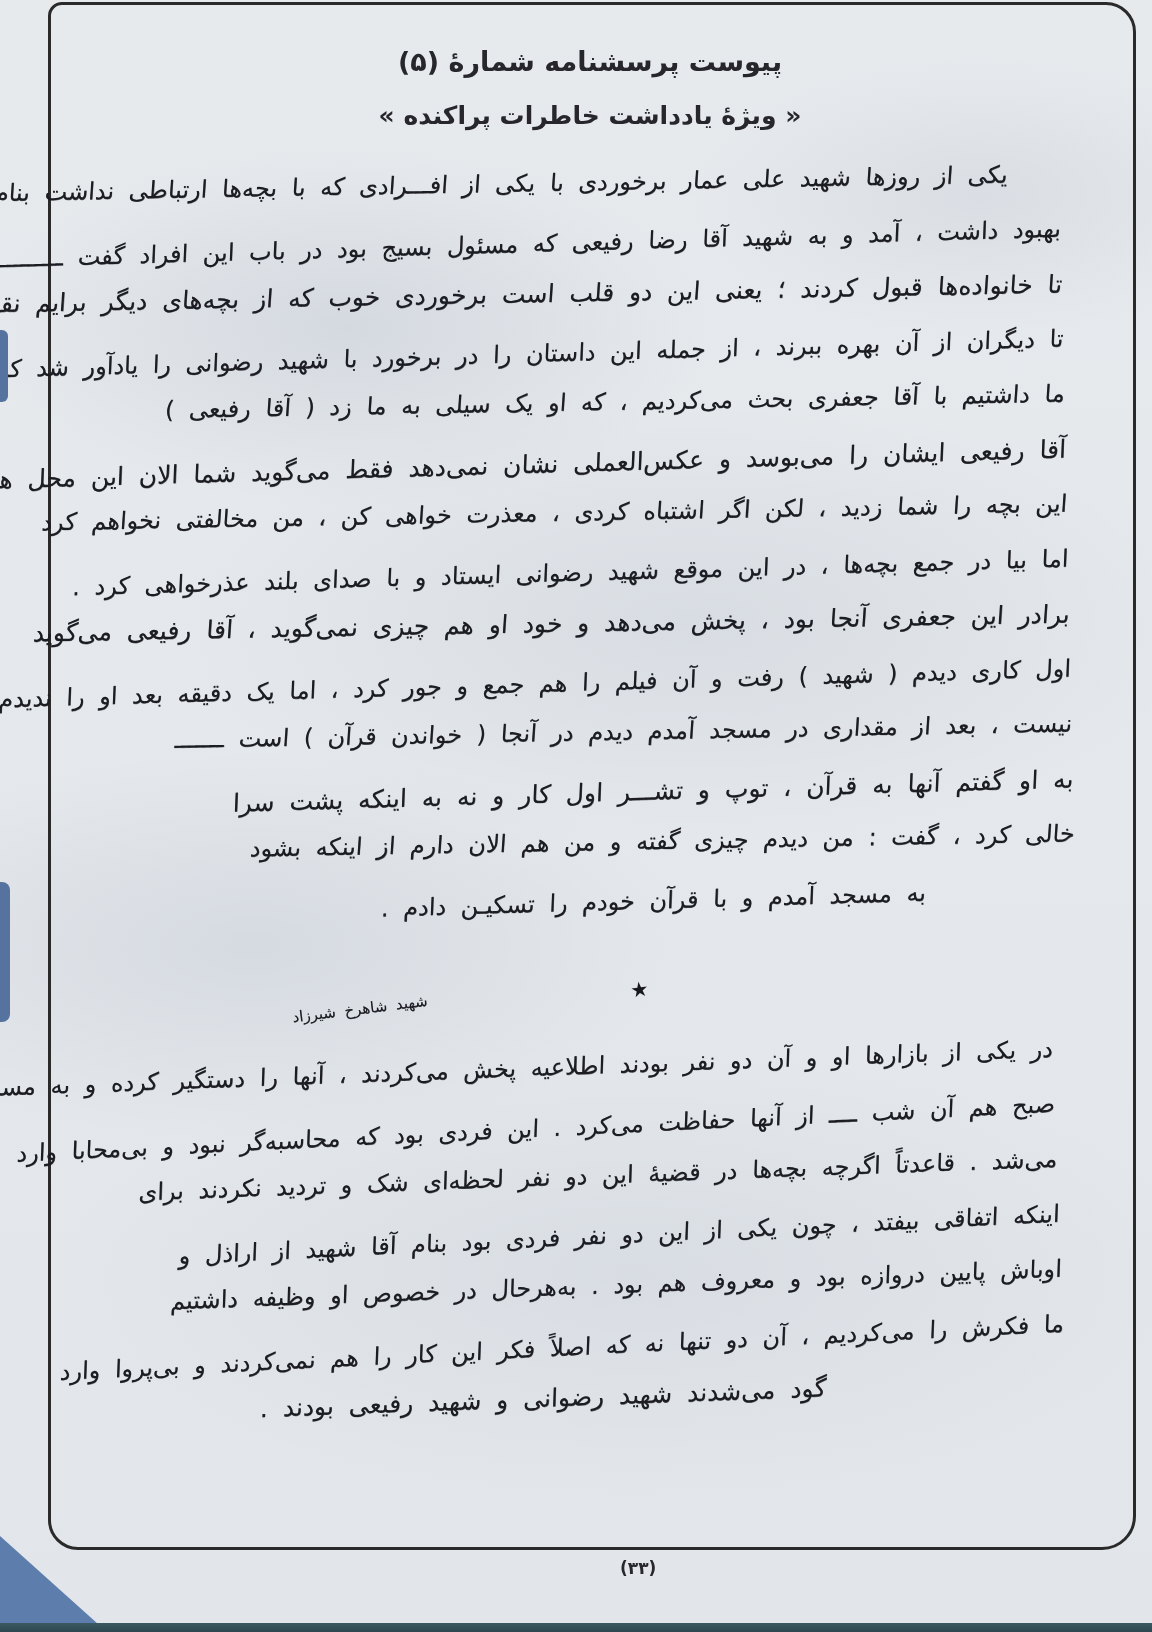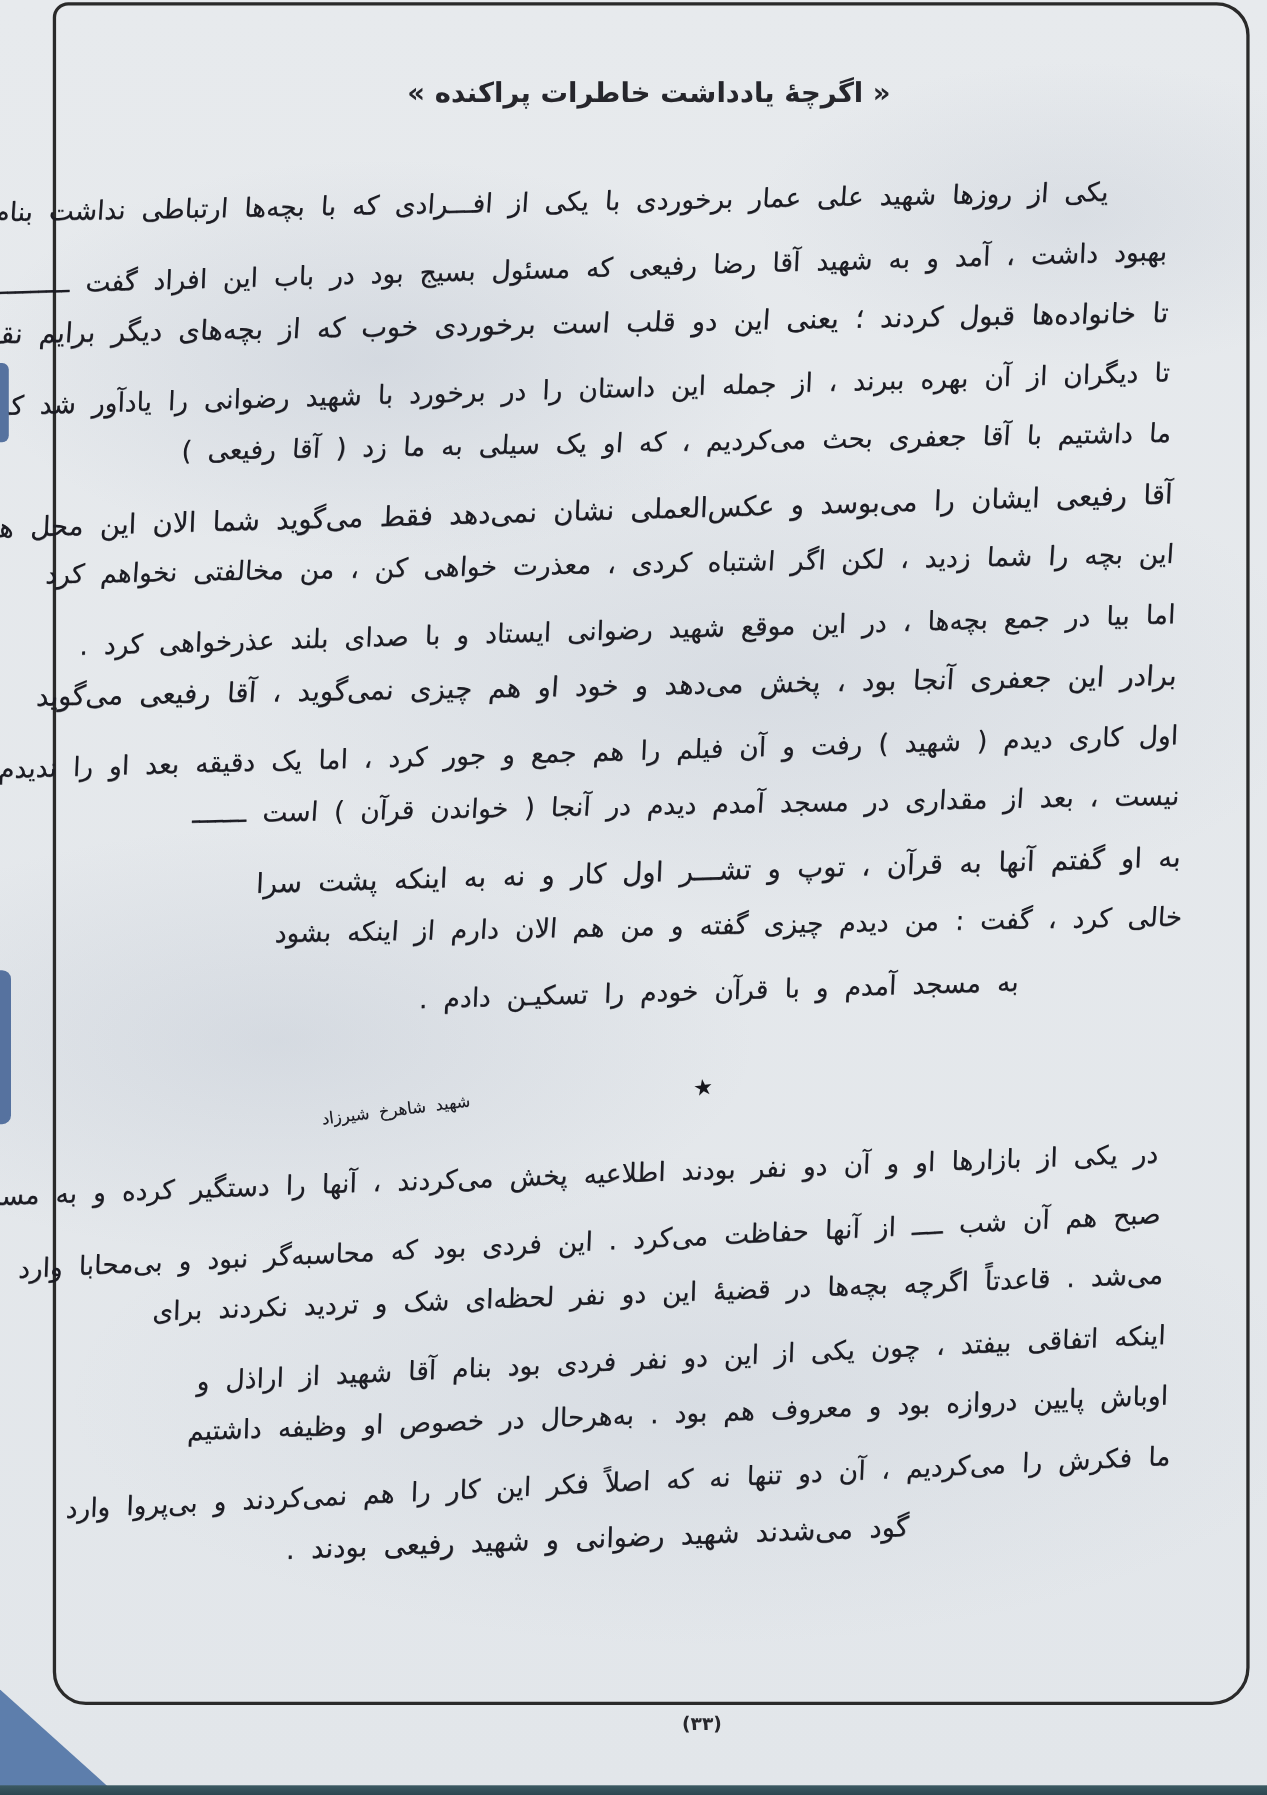--- a/index.html
+++ b/index.html
@@ -62,21 +62,22 @@
                 background:linear-gradient(#3c5a63,#2c4650);}
 </style>
 </head>
 <body>
 
 <div class="page">
 
   <div class="frame"></div>
 
   <div class="header">
-    <div class="t2">« اگرچهٔ یادداشت خاطرات پراکنده »</div>
+    <div class="t1">پیوست پرسشنامه شمارهٔ (۵)</div>
+    <div class="t2">« ویژهٔ یادداشت خاطرات پراکنده »</div>
   </div>
 
   <div class="hand p1">
     <div class="hw-line">یکی از روزها شهید علی عمار برخوردی با یکی از افـــرادی که با بچه‌ها ارتباطی نداشت بنام جعفری</div>
     <div class="hw-line">بهبود داشت ، آمد و به شهید آقا رضا رفیعی که مسئول بسیج بود در باب این افراد گفت ـــــــــــ</div>
     <div class="hw-line">تا خانواده‌ها قبول کردند ؛ یعنی این دو قلب است برخوردی خوب که از بچه‌های دیگر برایم نقل می‌گفت</div>
     <div class="hw-line">تا دیگران از آن بهره ببرند ، از جمله این داستان را در برخورد با شهید رضوانی را یادآور شد که :</div>
     <div class="hw-line">ما داشتیم با آقا جعفری بحث می‌کردیم ، که او یک سیلی به ما زد ( آقا رفیعی )</div>
     <div class="hw-line">آقا رفیعی ایشان را می‌بوسد و عکس‌العملی نشان نمی‌دهد فقط می‌گوید شما الان این محل هستید</div>
     <div class="hw-line">این بچه را شما زدید ، لکن اگر اشتباه کردی ، معذرت خواهی کن ، من مخالفتی نخواهم کرد</div>

